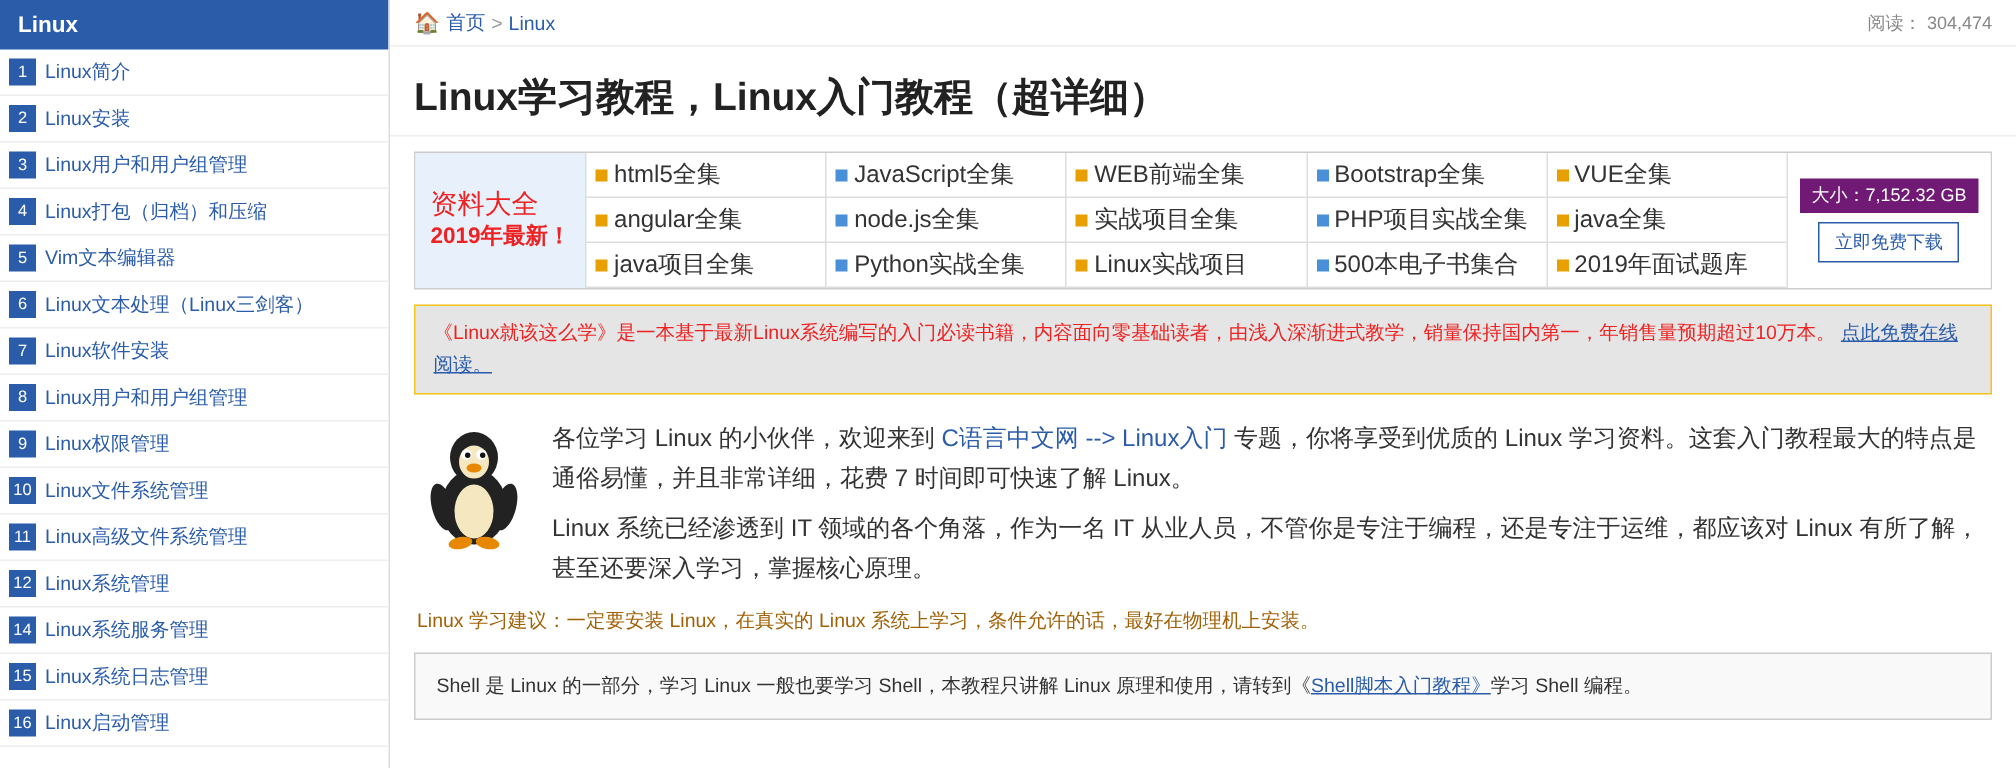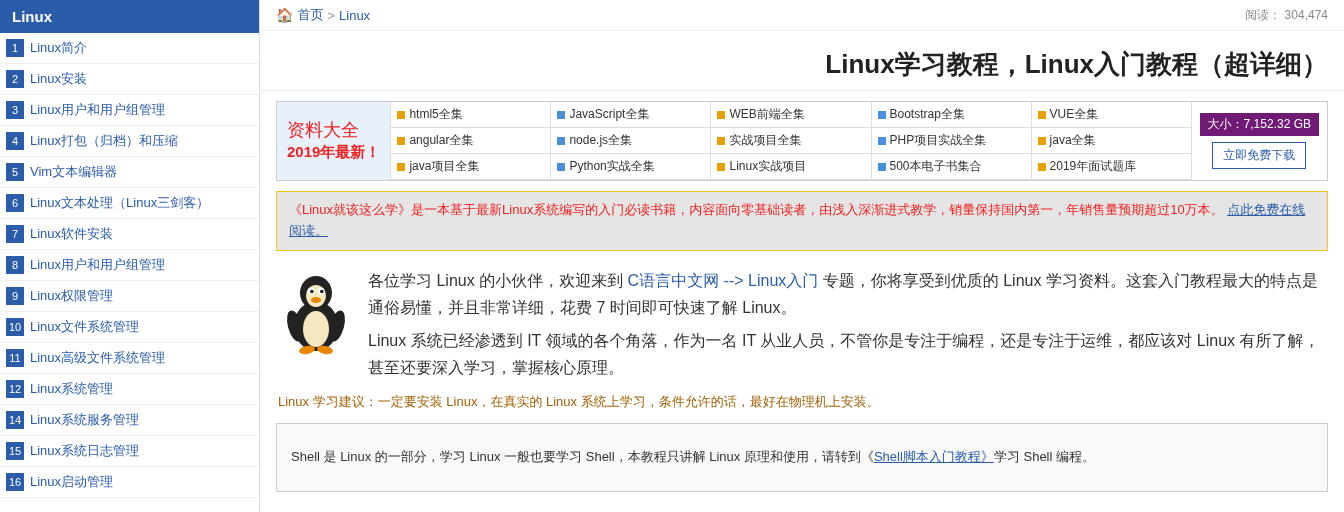--- a/index.html
+++ b/index.html
@@ -64,21 +64,21 @@
       background: #fff;
     }
     .breadcrumb-left { display: flex; align-items: center; gap: 4px; }
     .breadcrumb-home-icon { color: #2a5caa; font-size: 14px; }
     .breadcrumb-sep { color: #999; }
     .breadcrumb-link { color: #2a5caa; text-decoration: none; }
     .breadcrumb-read { color: #888; font-size: 12px; }
 
     
     #page-title-area {
-      text-align: right;
+      text-align: left;
       padding: 16px 16px 8px;
       font-size: 26px;
       font-weight: bold;
       color: #222;
       border-bottom: 1px solid #eee;
     }
 
     
     #ad-banner {
       display: flex;
@@ -111,21 +111,21 @@
       flex: 1;
       display: grid;
       grid-template-columns: repeat(5, 1fr);
       grid-template-rows: repeat(2, 1fr);
       gap: 0;
     }
     .ad-link-item {
       display: flex;
       align-items: center;
       padding: 4px 6px;
-      font-size: 12px;
+      font-size: 16px;
       color: #333;
       border-left: 1px solid #ddd;
       border-bottom: 1px solid #ddd;
       cursor: pointer;
     }
     .ad-dot {
       display: inline-block;
       width: 8px;
       height: 8px;
       margin-right: 4px;
@@ -202,21 +202,21 @@
       color: #a16207;
       margin-bottom: 10px;
       padding: 0 0 0 2px;
     }
 
     
     #shell-note {
       border: 1px solid #ccc;
       background: #f9f9f9;
       margin: 0 0 10px 0;
-      padding: 22px 14px;
+      padding: 10px 14px;
       font-size: 13px;
       line-height: 1.7;
       color: #333;
     }
     .shell-link { color: #2a5caa; text-decoration: underline; cursor: pointer; }
 
     
     ::-webkit-scrollbar { width: 6px; height: 6px; }
     ::-webkit-scrollbar-track { background: #f1f1f1; }
     ::-webkit-scrollbar-thumb { background: #bbb; border-radius: 3px; }

